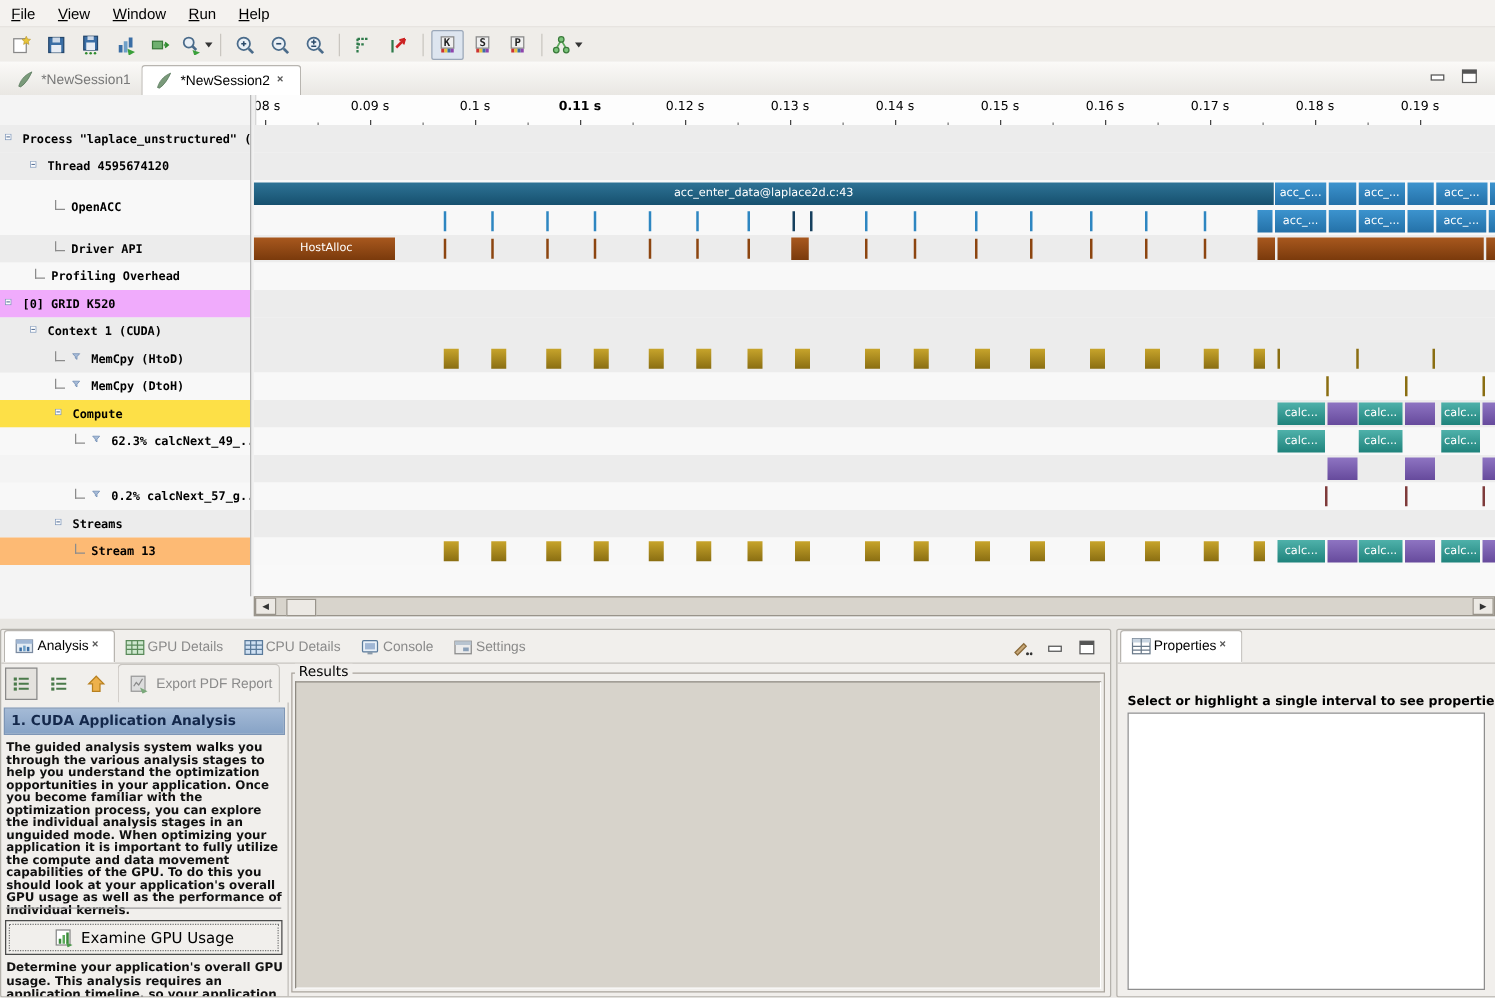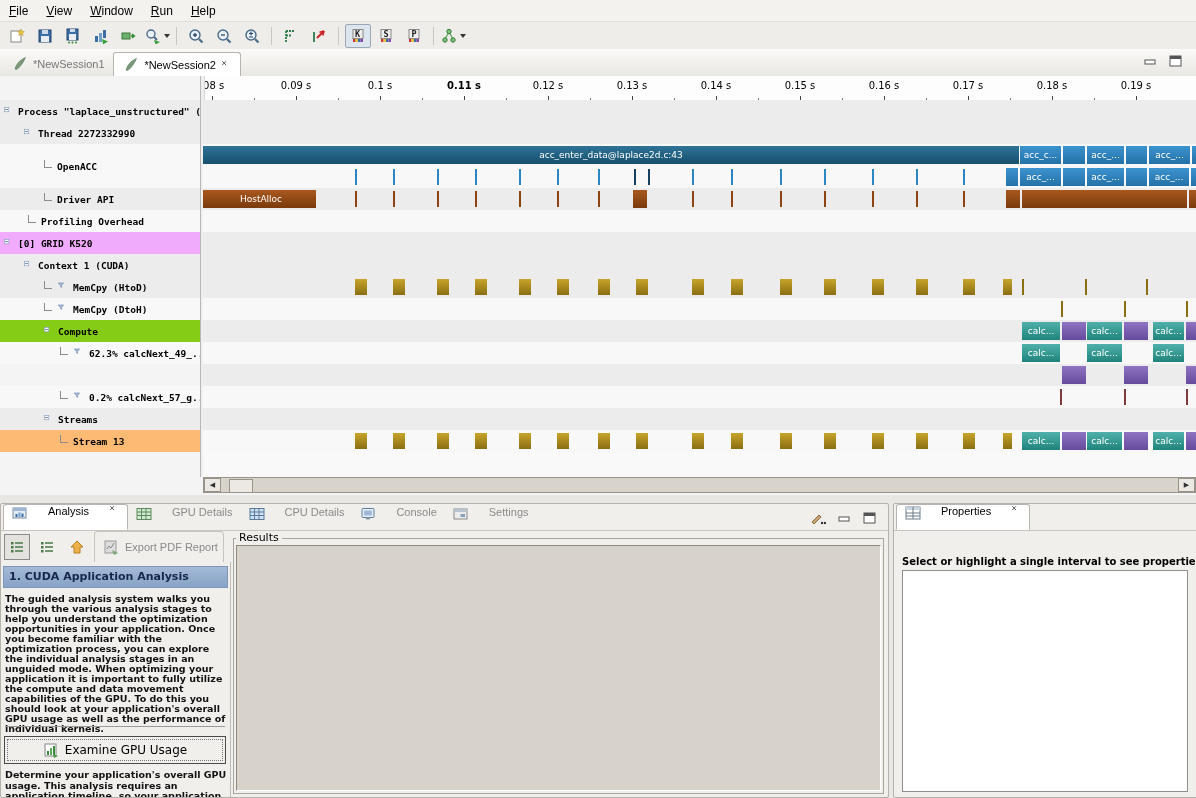--- a/index.html
+++ b/index.html
@@ -74,21 +74,21 @@
   .sb-thumb{position:absolute;left:25px;top:1px;width:22px;height:12px;background:#ECE9E4;
             border:1px solid #99948B}
   .sb-spacer{flex:1}
 
   
   .pane{position:absolute;background:#F1EFEC;border:1px solid #B5B2AC;border-radius:2px;box-sizing:border-box}
   #left-pane{left:0;top:503px;width:889px;height:295px}
   #props-pane{left:893px;top:503px;width:366px;height:295px}
   .ptabs{position:absolute;left:0;top:0;right:0;height:26px;border-bottom:1px solid #C8C5C0;
          display:flex;align-items:flex-end;padding-left:2px}
-  .ptab{height:24px;display:flex;align-items:flex-start;gap:20px;padding:0 8px;font-size:11px;color:#8A8A8A}
+  .ptab{height:24px;display:flex;align-items:center;gap:2px;padding:0 8px;font-size:11px;color:#8A8A8A}
   .ptab.active{background:#FFF;border:1px solid #B8B5B0;border-bottom:1px solid #FFF;
                border-radius:3px 3px 0 0;color:#000}
   .pane .winbtns{right:12px;top:6px}
 
   #lp-toolbar{position:absolute;left:0;top:27px;width:228px;height:31px;display:flex;align-items:center;padding-left:3px}
   .abtn{width:24px;height:24px;display:flex;align-items:center;justify-content:center;margin-right:4px;
         border:1px solid transparent}
   .abtn.pressed{border:1px solid #8A8A8A;background:#E4E2DE}
   #export-wrap{position:absolute;left:93px;top:27px;width:130px;height:31px;border:1px solid #C8C5C0;
                border-bottom:none;border-radius:4px 4px 0 0;display:flex;align-items:center;gap:6px;
@@ -370,21 +370,21 @@
           </span>
           <span>Process "laplace_unstructured" (1...</span>
         </div>
         <div class="trow" style="top: 22px; height: 22px; background: rgb(236, 236, 236); padding-left: 24px;">
           <span class="texp">
             <svg width="9" height="9" viewBox="0 0 16 16">
               <rect x="0.5" y="0.5" width="8" height="8" fill="#FDFDFD" stroke="#7A94B8"></rect>
               <line x1="2" y1="4.5" x2="7" y2="4.5" stroke="#2A4A7A" stroke-width="1.2"></line>
             </svg>
           </span>
-          <span>Thread 2272332990</span>
+          <span>Thread 4595674120</span>
         </div>
         <div class="trow" style="top: 44px; height: 44px; background: rgb(248, 248, 248); padding-left: 44px;">
           <span class="elbow"></span>
           <span>OpenACC</span>
         </div>
         <div class="trow" style="top: 88px; height: 22px; background: rgb(236, 236, 236); padding-left: 44px;">
           <span class="elbow"></span>
           <span>Driver API</span>
         </div>
         <div class="trow" style="top: 110px; height: 22px; background: rgb(248, 248, 248); padding-left: 28px;">
@@ -420,21 +420,21 @@
         </div>
         <div class="trow" style="top: 176px; height: 22px; background: rgb(236, 236, 236); padding-left: 44px;">
           <span class="elbow"></span>
           <span class="tfun">
             <svg width="11" height="10" viewBox="0 0 16 16">
               <path d="M1 1.5 h9 l-3.4 3.8 v3.5 l-2.2 -1.6 v-1.9 z" fill="#A8BCD8" stroke="#5C7CA6" stroke-width=".8"></path>
             </svg>
           </span>
           <span>MemCpy (HtoD)</span>
         </div>
-        <div class="trow" style="top: 220px; height: 22px; background: #84cc16; padding-left: 44px;">
+        <div class="trow" style="top: 220px; height: 22px; background: #fde047; padding-left: 44px;">
           <span class="texp">
             <svg width="9" height="9" viewBox="0 0 16 16">
               <rect x="0.5" y="0.5" width="8" height="8" fill="#FDFDFD" stroke="#7A94B8"></rect>
               <line x1="2" y1="4.5" x2="7" y2="4.5" stroke="#2A4A7A" stroke-width="1.2"></line>
             </svg>
           </span>
           <span>Compute</span>
         </div>
         <div class="trow" style="top: 242px; height: 22px; background: rgb(248, 248, 248); padding-left: 60px;">
           <span class="elbow"></span>

